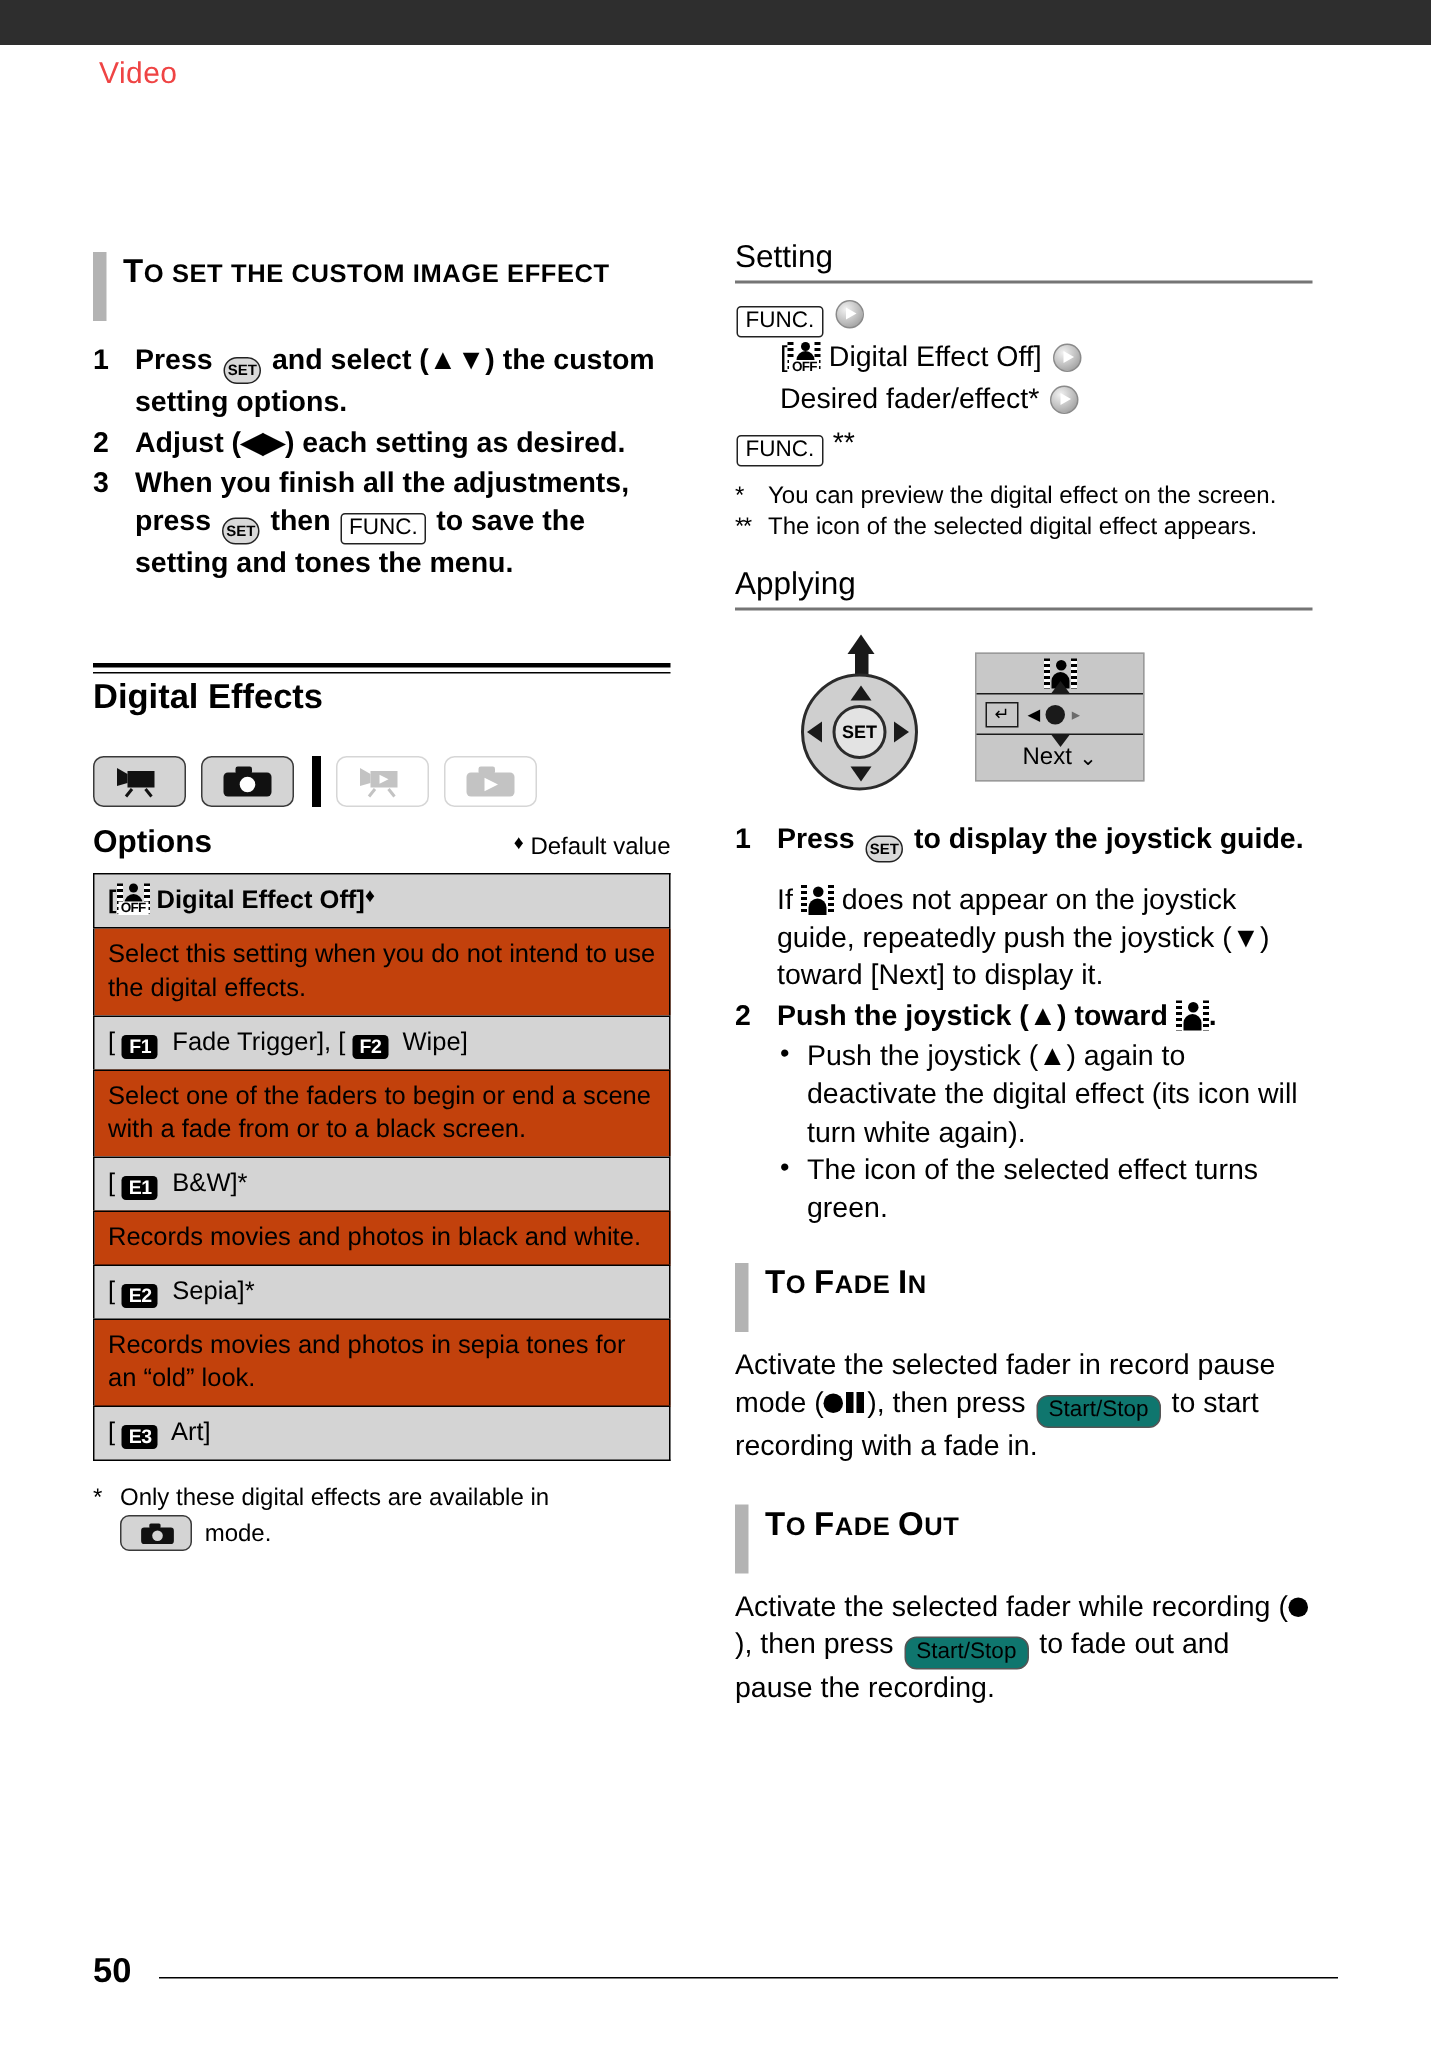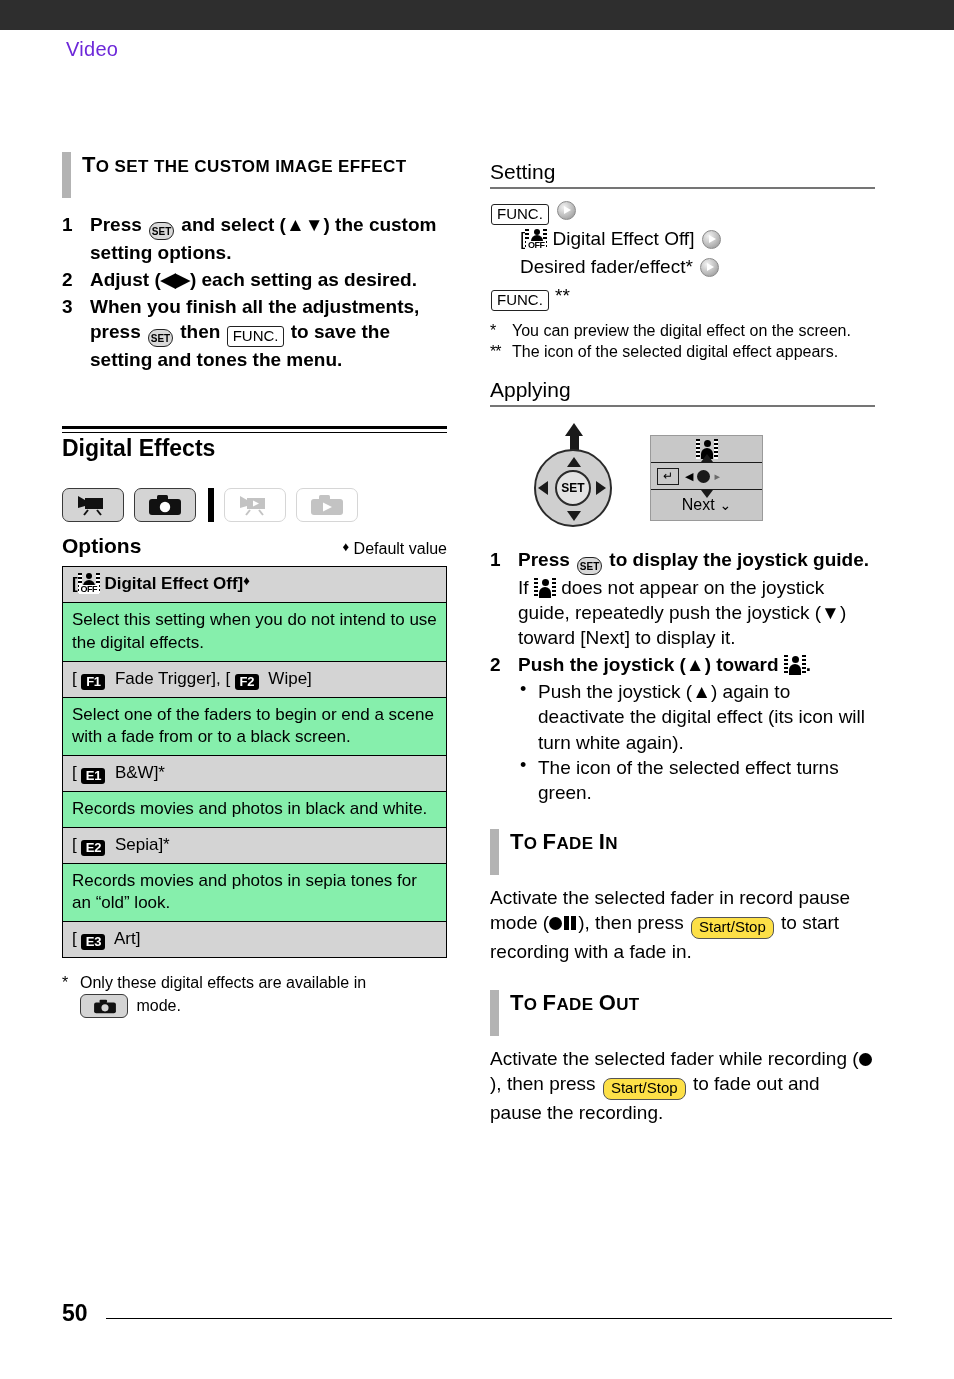--- a/index.html
+++ b/index.html
@@ -22,29 +22,29 @@
     left: 0; top: 0;
     width: 954px;
     height: 30px;
     background: #2e2e2e;
   }
   .running-head {
     position: absolute;
     left: 66px;
     top: 38px;
     font-size: 20px;
-    color: #6d28d9;
+    color: #ef4444;
     letter-spacing: 0.3px;
   }
 
   
   .col-left {
     position: absolute;
     left: 62px;
-    top: 152px;
+    top: 168px;
     width: 385px;
   }
   .col-right {
     position: absolute;
     left: 490px;
     top: 160px;
     width: 385px;
   }
 
   
@@ -87,21 +87,21 @@
     position: absolute;
     left: 0;
     top: 0;
     font-weight: bold;
     font-size: 19px;
   }
   .sub-para {
     font-weight: normal;
     font-size: 19px;
     line-height: 1.32;
-    margin-top: 0;
+    margin-top: 13px;
   }
   ul.bullets {
     list-style: none;
     margin: 2px 0 0 0;
     padding: 0;
     font-weight: normal;
   }
   ul.bullets > li {
     position: relative;
     padding-left: 20px;
@@ -146,21 +146,21 @@
     padding: 1px 5px 2px 5px;
     line-height: 1.05;
     font-family: "Liberation Sans", sans-serif;
     margin: 0 1px;
   }
   .ss-btn {
     display: inline-block;
     vertical-align: -3px;
     border: 1.3px solid #555;
     border-radius: 8px;
-    background: #fde047;
+    background: #0f766e;
     font-size: 15px;
     font-weight: normal;
     padding: 1px 7px 2px 7px;
     line-height: 1.1;
     font-family: "Liberation Sans", sans-serif;
     margin: 0 2px;
   }
   .rec-dot {
     display: inline-block;
     width: 13px; height: 13px;
@@ -340,21 +340,21 @@
     font-size: 17px;
     line-height: 1.3;
     vertical-align: top;
   }
   table.opts tr:first-child td { border-top: none; }
   td.opt-head {
     background: #d4d4d4;
     font-weight: normal;
   }
   td.opt-head.bold { font-weight: bold; }
-  td.opt-desc { background: #86efac; margin-left: 18px; }
+  td.opt-desc { background: #c2410c; margin-left: 18px; }
 
   
   .footnote {
     margin-top: 14px;
     font-size: 16px;
     line-height: 1.35;
     position: relative;
     padding-left: 18px;
   }
   .footnote .mk { position: absolute; left: 0; top: 0; }

